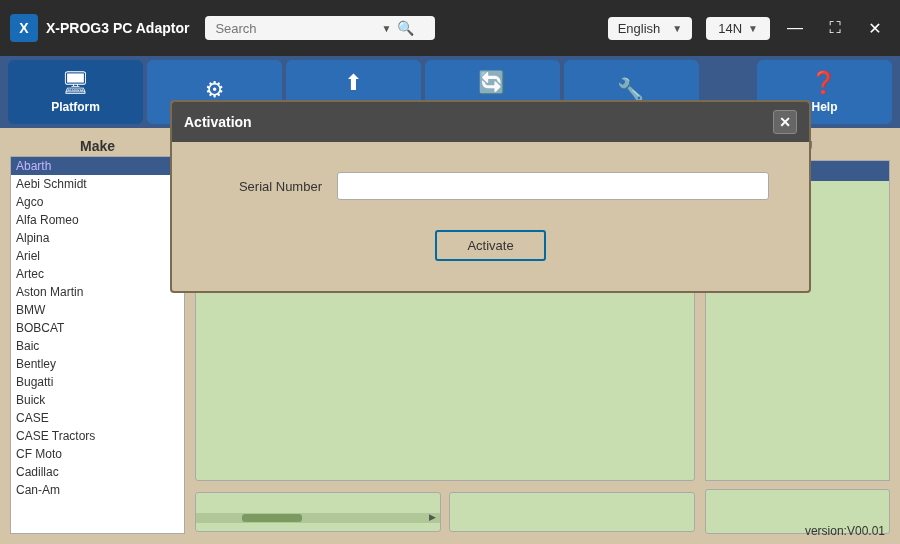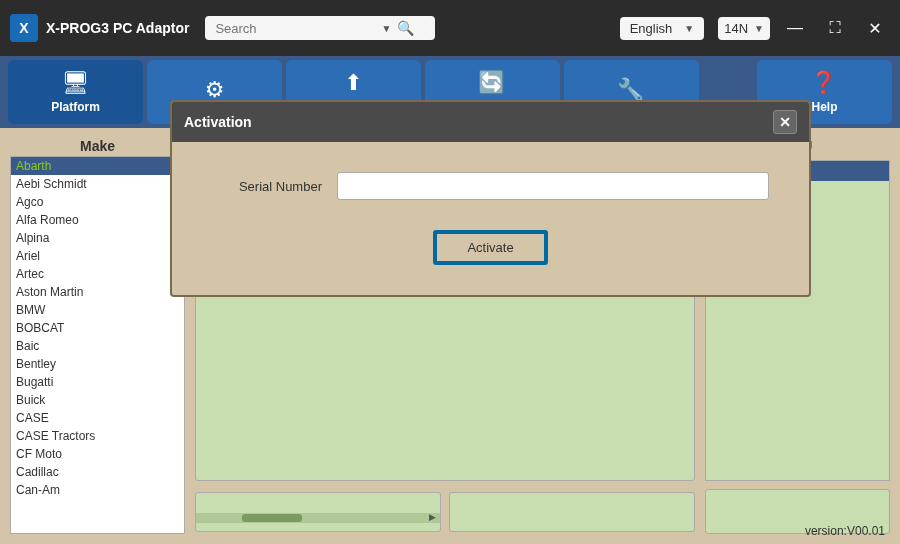--- a/index.html
+++ b/index.html
@@ -78,21 +78,21 @@
       gap: 12px;
       cursor: pointer;
     }
     #language-text { font-size: 13px; color: #333; }
     #language-arrow { font-size: 10px; color: #555; }
     #version-selector {
       display: flex;
       align-items: center;
       background: #f5f5f5;
       border-radius: 4px;
-      padding: 4px 6px;
+      padding: 4px 12px;
       gap: 6px;
       cursor: pointer;
       margin-left: 6px;
     }
     #version-text { font-size: 13px; color: #333; }
     #version-arrow { font-size: 10px; color: #555; }
     .window-btn {
       width: 30px;
       height: 28px;
       border: none;
@@ -178,21 +178,21 @@
       overflow-y: auto;
       font-size: 12px;
     }
     .make-item {
       padding: 2px 5px;
       cursor: pointer;
       color: #333;
     }
     .make-item.selected {
       background: #3a5a8c;
-      color: #84cc16;
+      color: #c4b5fd;
     }
 
     
     #center-area {
       flex: 1;
       display: flex;
       flex-direction: column;
       gap: 8px;
     }
 
@@ -347,21 +347,21 @@
       border-radius: 3px;
       padding: 0 8px;
       font-size: 13px;
       outline: none;
     }
     #activate-btn {
       display: block;
       margin: 0 auto;
       padding: 6px 30px;
       background: #d4c5a9;
-      border: 4px solid #0369a1;
+      border: 2px solid #0369a1;
       border-radius: 3px;
       font-size: 13px;
       color: #333;
       cursor: pointer;
     }
 
     
     ::-webkit-scrollbar { width: 8px; }
     ::-webkit-scrollbar-track { background: #e0d8cc; }
     ::-webkit-scrollbar-thumb { background: #a09070; border-radius: 4px; }

